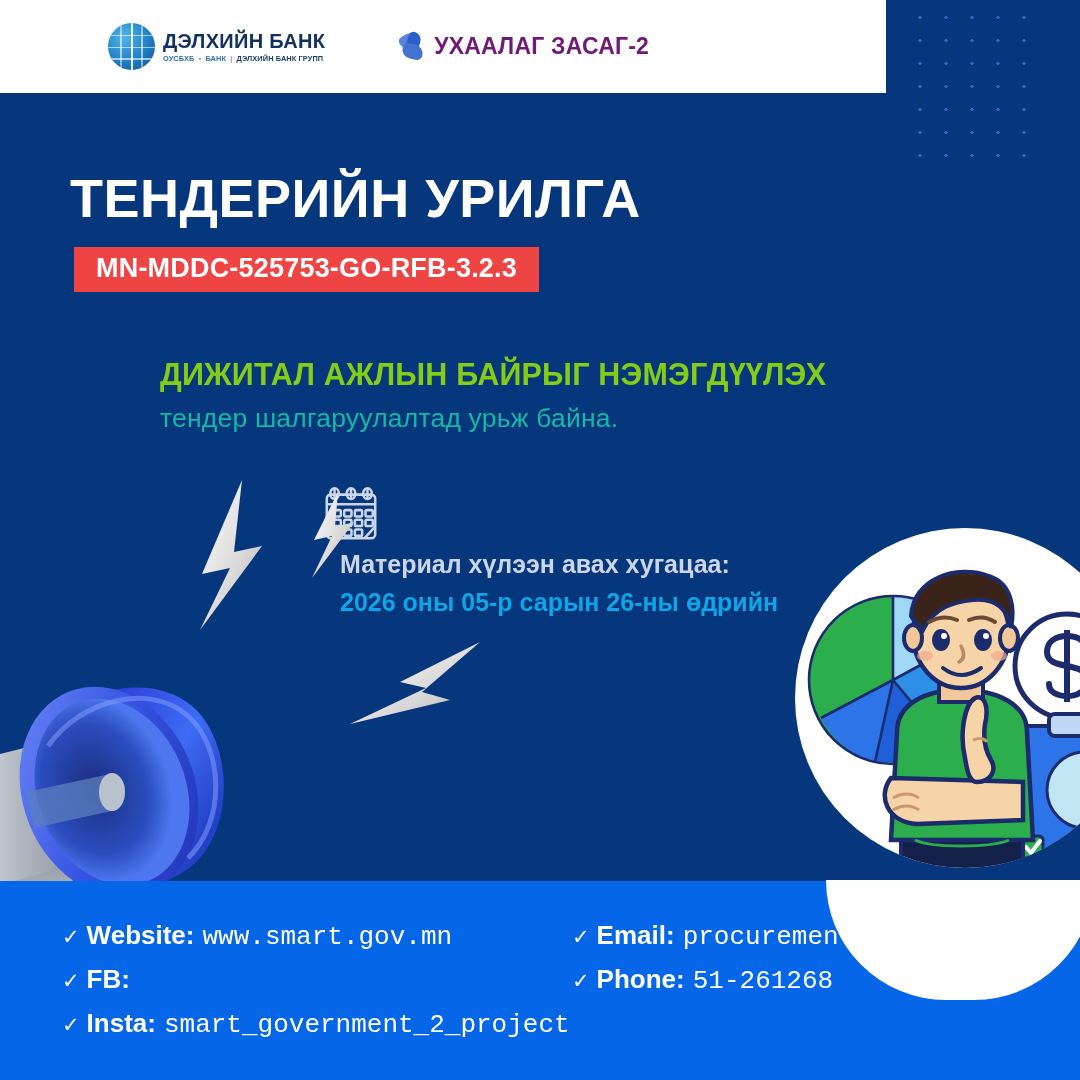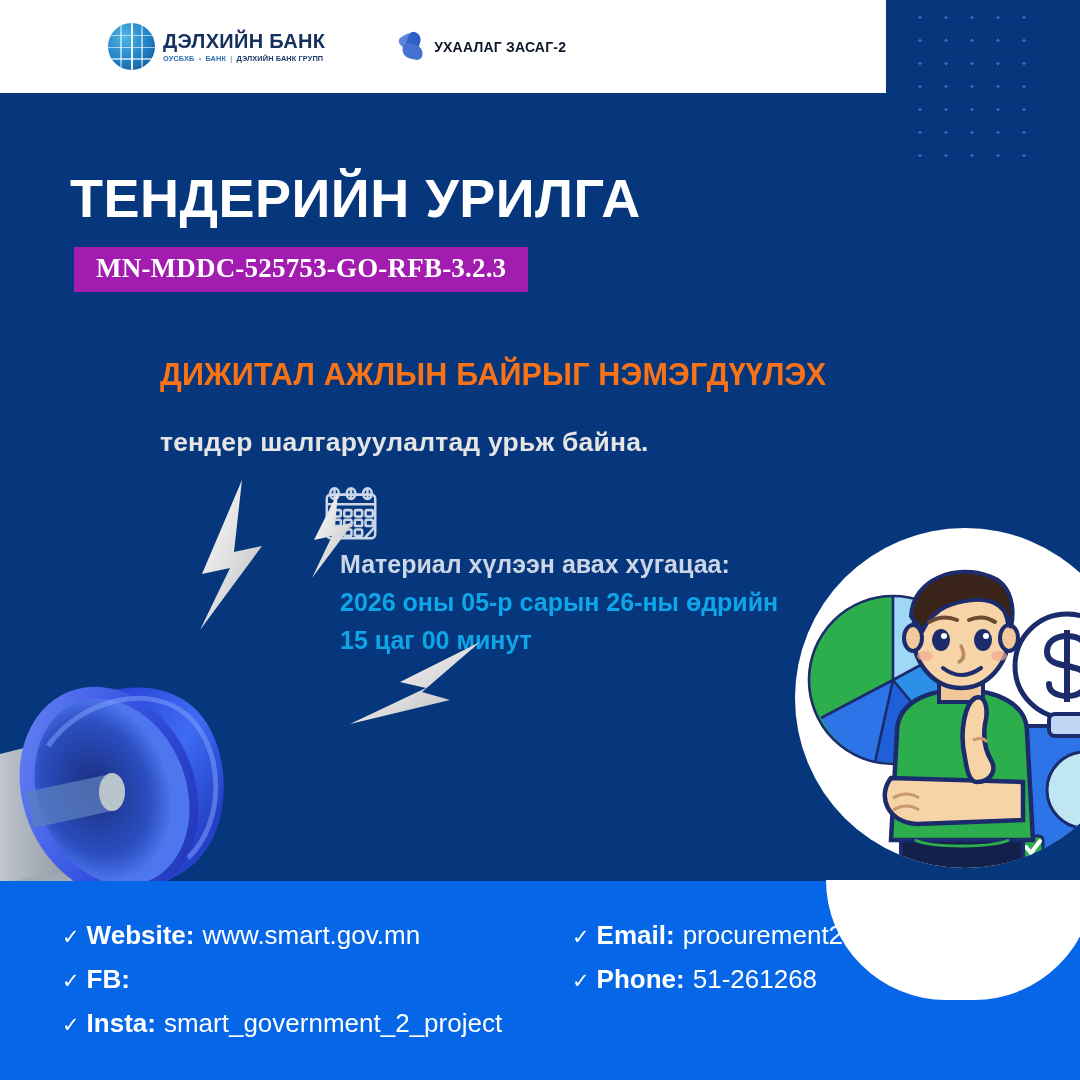--- a/index.html
+++ b/index.html
@@ -99,46 +99,45 @@
   .logo-sg { display:flex; align-items:center; margin-left:72px; }
   .sg-mark {
     width:34px;height:34px;position:relative;flex:none;
   }
   .sg-mark .b1,.sg-mark .b2,.sg-mark .b3{
     position:absolute;background:#3C6FD6;border-radius:6px 10px 6px 10px;
   }
   .sg-mark .b1{left:2px;top:4px;width:19px;height:13px;transform:rotate(-28deg);background:#5A86DE;}
   .sg-mark .b2{left:10px;top:2px;width:13px;height:20px;transform:rotate(18deg);background:#2E5FC9;}
   .sg-mark .b3{left:5px;top:14px;width:21px;height:15px;transform:rotate(12deg);background:#4472D0;}
-  .sg-text { color:#0f172a; font-weight:700; font-size:14px; letter-spacing:.2px; margin-left:3px; }
+  .sg-text { color:#701a75; font-weight:700; font-size:23px; letter-spacing:.2px; margin-left:3px; }
 
   
   .title {
     position:absolute; left:70px; top:163px;
     color:#ffffff; font-weight:700; font-size:54px; letter-spacing:.5px;
     line-height:70px; white-space:nowrap;
   }
   .badge {
     position:absolute; left:74px; top:247px;
-    background:#a21caf; color:#ffffff;
+    background:#ef4444; color:#ffffff;
     font-weight:700; font-size:27px; letter-spacing:.2px;
     padding:6px 22px 8px 22px;
-    font-family:Liberation Serif, serif;
   }
 
   
   .subhead {
     position:absolute; left:160px; top:354px; white-space:nowrap;
   }
   .subhead .l1 {
-    color:#f97316; font-weight:700; font-size:30.5px; letter-spacing:.2px; line-height:40px;
+    color:#84cc16; font-weight:700; font-size:30.5px; letter-spacing:.2px; line-height:40px;
   }
   .subhead .l2 {
-    color:#e5e5e5; font-weight:700; font-size:26.5px; letter-spacing:.2px;
-    line-height:40px; margin-top:28px;
+    color:#14b8a6; font-weight:400; font-size:26.5px; letter-spacing:.2px;
+    line-height:40px; margin-top:4px;
   }
 
   
   .deadline { position:absolute; left:320px; top:483px; display:flex;flex-direction:column; }
   .cal-icon { width:62px; height:62px; flex:none; }
   .deadline-text { margin-left:20px; white-space:nowrap; }
   .deadline-text .d1 {
     color:#CCD6E6; font-weight:700; font-size:25px; line-height:38px;
   }
   .deadline-text .d2,
@@ -168,21 +167,21 @@
   }
   .contact-col { position:absolute; }
   .contact-col.left { left:62px; top:33px; }
   .contact-col.right { left:572px; top:33px; }
   .contact-row {
     display:flex; align-items:baseline; color:#ffffff;
     font-size:26px; line-height:42px; white-space:nowrap;
   }
   .contact-row .tick { font-size:21px; margin-right:7px; line-height:42px; }
   .contact-row .k { font-weight:700; }
-  .contact-row .v { font-weight:400; margin-left:8px; }
+  .contact-row .v { font-weight:400; margin-left:8px;font-family:Liberation Mono, monospace; }
 </style>
 </head>
 <body>
 
 <div class="poster">
 
   <div class="dot-grid"></div>
 
   <div class="header-bar">
 
@@ -247,21 +246,20 @@
         <rect x="47" y="38" width="7.5" height="6.5" rx="1.4"></rect>
         <rect x="14" y="48" width="7.5" height="6.5" rx="1.4"></rect>
         <rect x="25" y="48" width="7.5" height="6.5" rx="1.4"></rect>
         <rect x="36" y="48" width="7.5" height="6.5" rx="1.4"></rect>
         <path d="M57 45 L46 57"></path>
       </g>
     </svg>
     <div class="deadline-text">
       <div class="d1">Материал хүлээн авах хугацаа:</div>
       <div class="d2">2026 оны 05-р сарын 26-ны өдрийн</div>
-      <div class="d3">15 цаг 00 минут</div>
     </div>
   </div>
 
   <svg class="bolts" viewBox="0 0 360 260">
     <defs>
       <linearGradient id="boltG" x1="0" y1="0" x2="1" y2="1">
         <stop offset="0%" stop-color="#FFFFFF"></stop>
         <stop offset="55%" stop-color="#DCDCDC"></stop>
         <stop offset="100%" stop-color="#B6B6B6"></stop>
       </linearGradient>

